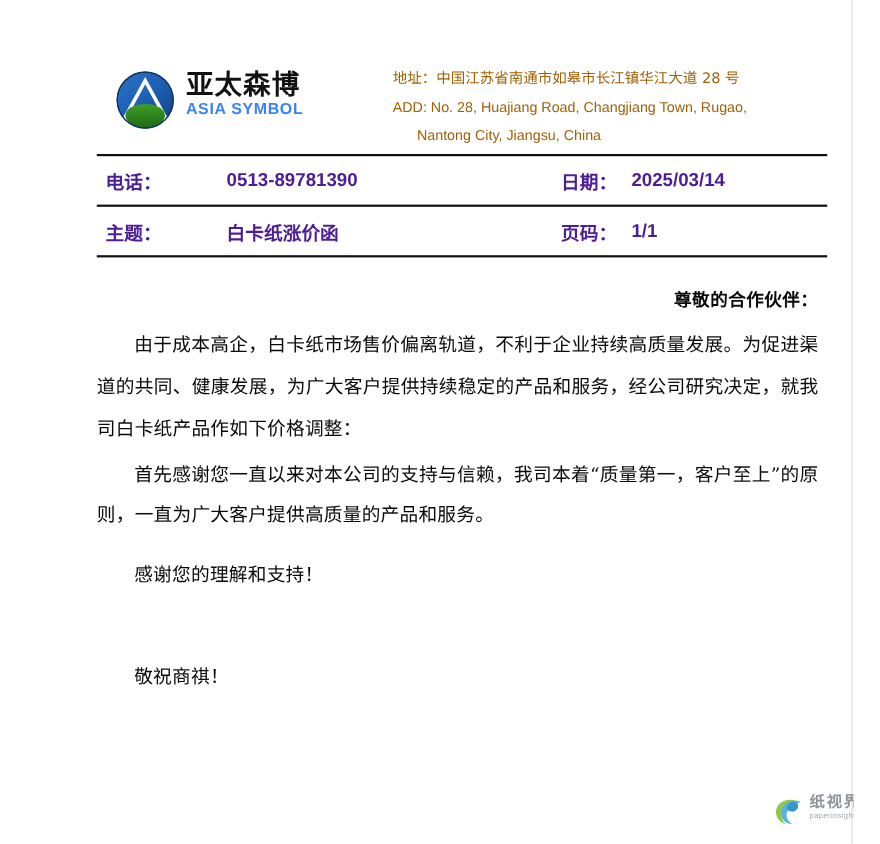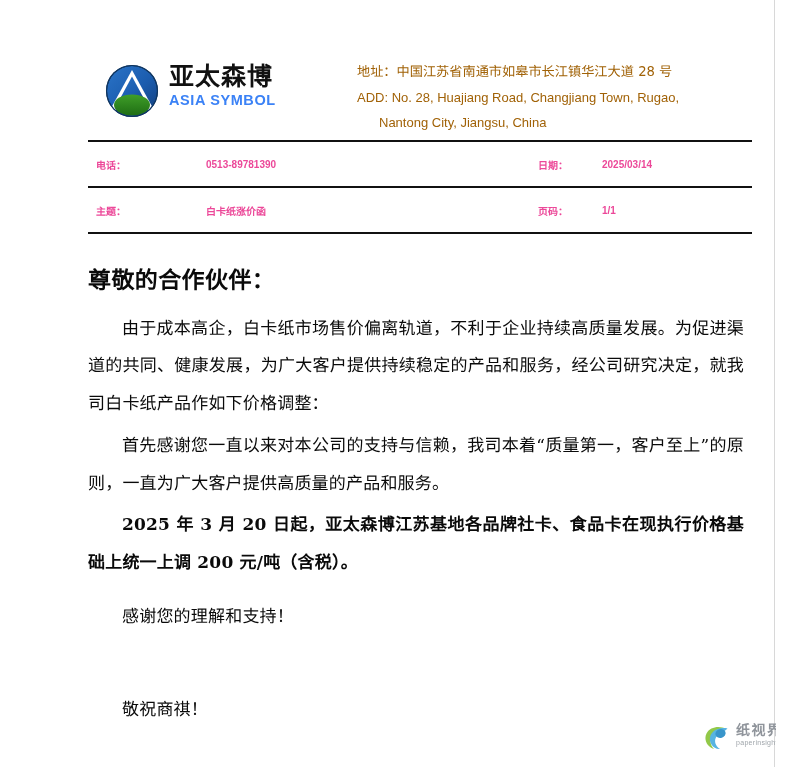--- a/index.html
+++ b/index.html
@@ -114,24 +114,23 @@
   .rule {
     height: 0;
     border-top: 2.2px solid #111111;
     width: 100%;
   }
   .meta-row {
     display: flex;
     align-items: center;
     height: 44px;
     font-family: "DejaVu Sans", "Liberation Sans", sans-serif;
-    font-size: 10px;
-    font-weight: 700;
-    color: #ec4899;
-    gap: 28px;
+    font-size: 17px;
+    font-weight: 700;
+    color: #4c1d95;
   }
   .meta-label {
     width: 118px;
     flex: 0 0 auto;
     padding-left: 8px;
     box-sizing: border-box;
   }
   .meta-value {
     flex: 0 0 auto;
     font-family: "Liberation Sans", "DejaVu Sans", sans-serif;
@@ -149,24 +148,25 @@
     position: absolute;
     left: 88px;
     top: 258px;
     width: 656px;
     font-family: "DejaVu Serif", "Liberation Serif", serif;
     font-size: 17px;
     color: #0a0a0a;
   }
   .salutation {
     font-weight: 700;
-    font-size: 23px;
+    font-size: 16px;
     line-height: 1.9;
     margin: 0 0 8px 0;
     letter-spacing: 0.4px;
+    text-align: right;
   }
   .para {
     margin: 0 0 4px 0;
     line-height: 2.22;
     text-indent: 2em;
     text-align: justify;
     text-justify: inter-ideograph;
     letter-spacing: 0.2px;
   }
   .para.highlight {
@@ -301,21 +301,20 @@
   </div>
 
   <div class="letter-body">
 
     <p class="salutation">尊敬的合作伙伴：</p>
 
     <p class="para">由于成本高企，白卡纸市场售价偏离轨道，不利于企业持续高质量发展。为促进渠道的共同、健康发展，为广大客户提供持续稳定的产品和服务，经公司研究决定，就我司白卡纸产品作如下价格调整：</p>
 
     <p class="para">首先感谢您一直以来对本公司的支持与信赖，我司本着“质量第一，客户至上”的原则，一直为广大客户提供高质量的产品和服务。</p>
 
-    <p class="para highlight">2025 年 3 月 20 日起，亚太森博江苏基地各品牌社卡、食品卡在现执行价格基础上统一上调 200 元/吨（含税）。</p>
 
     <p class="closing">感谢您的理解和支持！</p>
 
     <p class="signoff">敬祝商祺！</p>
   </div>
 
   <div class="watermark">
     <div class="wm-mark">
       <svg viewBox="0 0 30 30" width="30" height="30" aria-hidden="true">
         <path d="M24 6 C18 2.5 8 3.5 4.5 10.5 C1.5 16.5 5 24 12 26 C8 22 7 16 11 12 C14 9 19 8.5 24 6 Z" fill="#8dc63f"></path>

